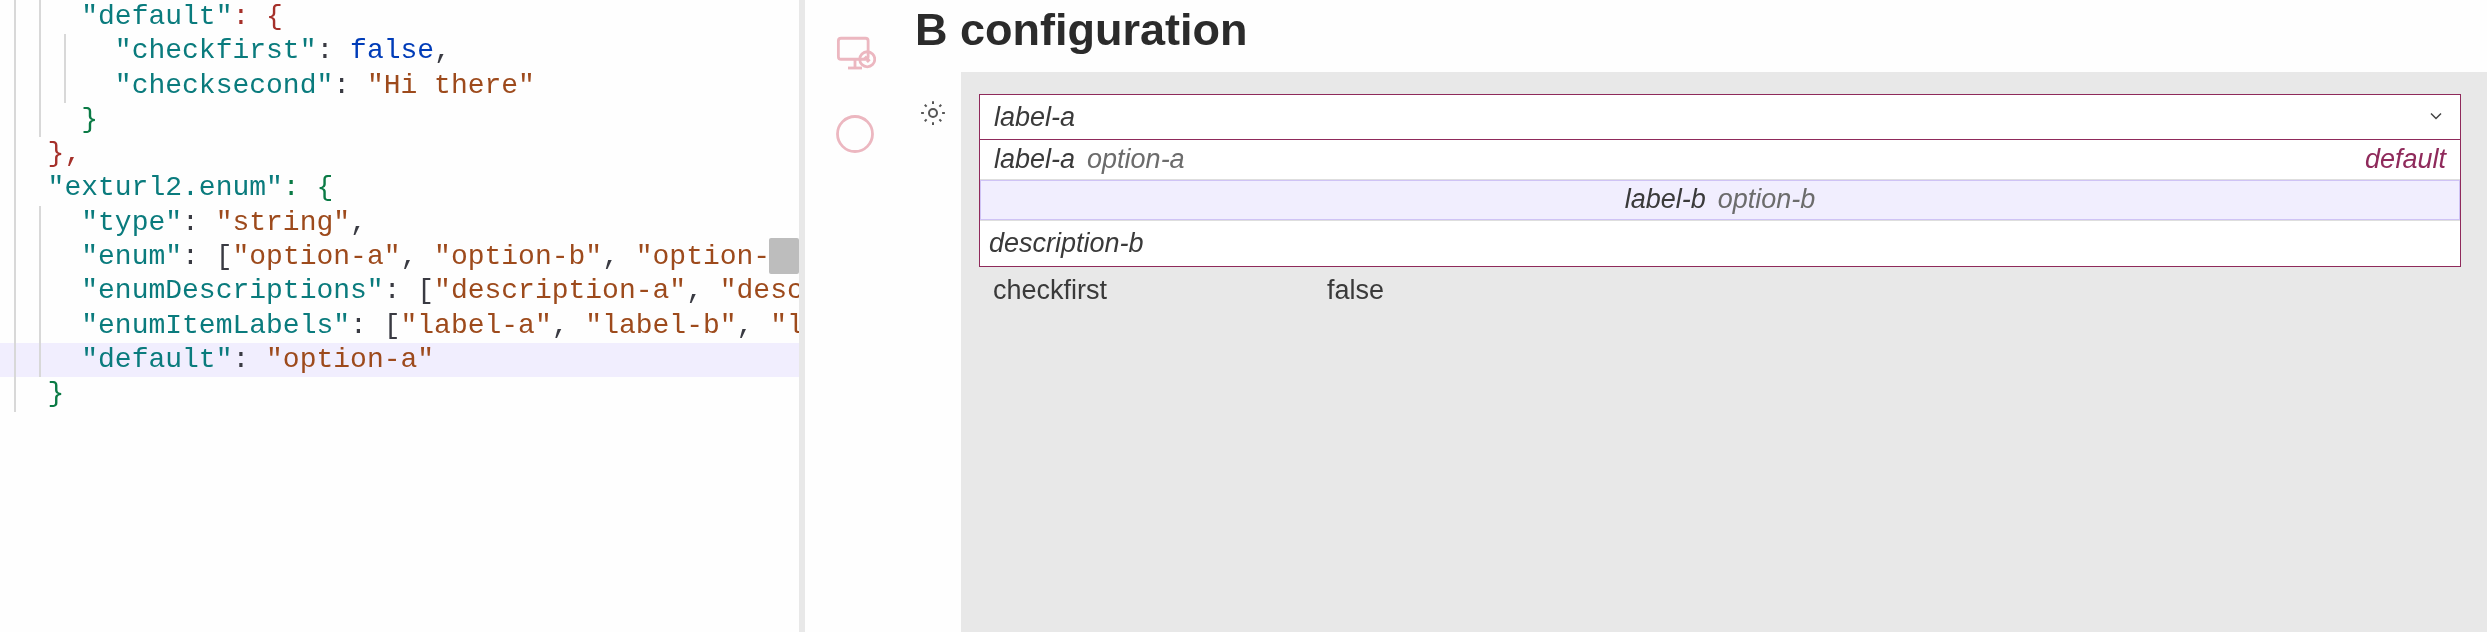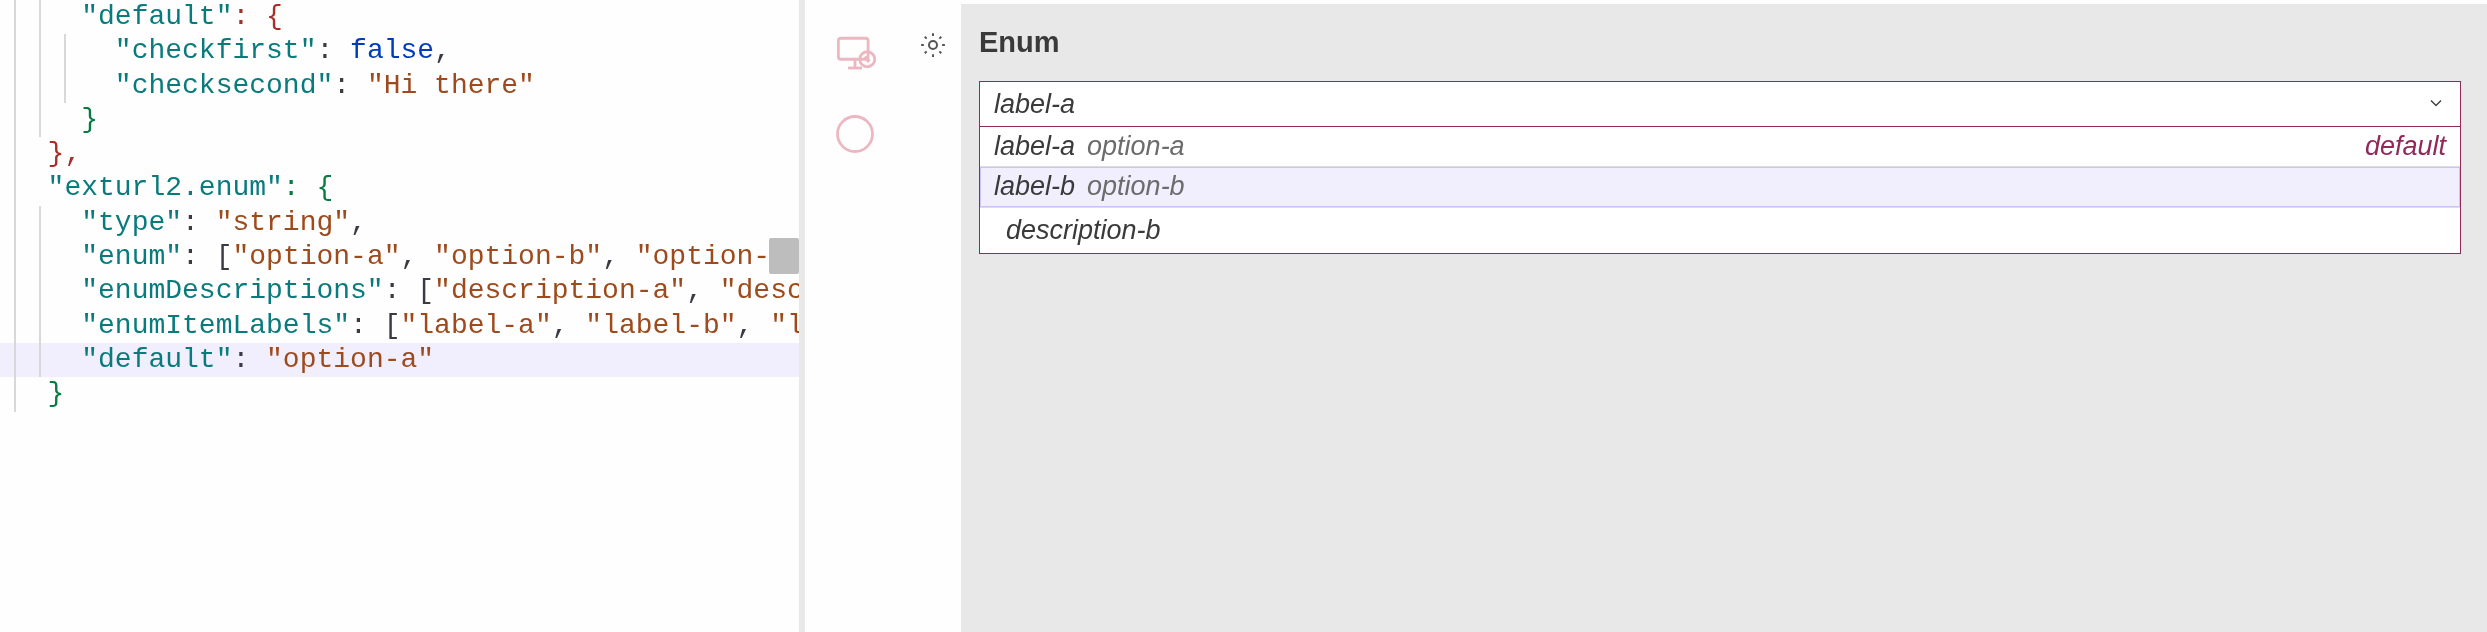--- a/index.html
+++ b/index.html
@@ -52,22 +52,22 @@
   .settings-main{flex:1;background:var(--settings);padding:22px 26px 20px 18px;box-sizing:border-box;position:relative;}
   .setting-label{font-size:29px;font-weight:600;color:var(--settings-fg);margin-bottom:22px;}
   .dd-wrap{position:relative;width:100%;font-style:italic;}
   .dd-btn{height:46px;border:1.7px solid var(--dd-border);background:#fff;display:flex;align-items:center;justify-content:space-between;padding:0 14px;box-sizing:border-box;font-size:27px;color:var(--dd-txt);}
   .dd-list{border:1.6px solid var(--dd-border);border-top:none;background:#fff;font-size:27px;}
   .dd-opt{display:flex;align-items:center;gap:12px;padding:4px 14px;height:40px;border-bottom:1px solid var(--line-border);box-sizing:border-box;}
   .dd-opt:last-of-type{border-bottom:none;}
   .dd-opt .lab{color:var(--dd-txt);}
   .dd-opt .val{color:var(--dd-muted);}
   .dd-opt .def{margin-left:auto;color:var(--dd-accent);}
-  .dd-opt.sel{background:var(--dd-sel);outline:1.6px solid var(--dd-sel-border);outline-offset:-1px;}
-  .dd-desc{padding:10px 26px;height:46px;border-top:1px solid var(--line-border);color:var(--dd-txt);font-size:27px;box-sizing:border-box;display:flex;align-items:center;}
+  .dd-opt.sel{background:var(--dd-sel);outline:1.6px solid var(--dd-sel-border);outline-offset:-1px;justify-content:center;}
+  .dd-desc{padding:10px 9px;height:46px;border-top:1px solid var(--line-border);color:var(--dd-txt);font-size:27px;box-sizing:border-box;display:flex;align-items:center;}
   .kv-row{display:flex;gap:220px;padding:8px 14px 0 14px;font-size:27px;color:var(--dd-txt);}
 </style>
 </head>
 <body>
 
 <div class="root">
 
   <div class="editor" id="editor"><div class="line"><span class="vbar" style="left: 14px;"></span><span class="vbar" style="left: 39px;"></span><span>    </span><span class="t-key">"default"</span><span class="t-brace-r">: {</span></div><div class="line"><span class="vbar" style="left: 14px;"></span><span class="vbar" style="left: 39px;"></span><span class="vbar" style="left: 64px;"></span><span>      </span><span class="t-key">"checkfirst"</span><span class="t-punc">: </span><span class="t-bool">false</span><span class="t-punc">,</span></div><div class="line"><span class="vbar" style="left: 14px;"></span><span class="vbar" style="left: 39px;"></span><span class="vbar" style="left: 64px;"></span><span>      </span><span class="t-key">"checksecond"</span><span class="t-punc">: </span><span class="t-str">"Hi there"</span></div><div class="line"><span class="vbar" style="left: 14px;"></span><span class="vbar" style="left: 39px;"></span><span>    </span><span class="t-brace">}</span></div><div class="line"><span class="vbar" style="left: 14px;"></span><span>  </span><span class="t-brace-r">},</span></div><div class="line"><span class="vbar" style="left: 14px;"></span><span>  </span><span class="t-key">"exturl2.enum"</span><span class="t-brace">: {</span></div><div class="line"><span class="vbar" style="left: 14px;"></span><span class="vbar" style="left: 39px;"></span><span>    </span><span class="t-key">"type"</span><span class="t-punc">: </span><span class="t-str">"string"</span><span class="t-punc">,</span></div><div class="line"><span class="vbar" style="left: 14px;"></span><span class="vbar" style="left: 39px;"></span><span>    </span><span class="t-key">"enum"</span><span class="t-punc">: [</span><span class="t-str">"option-a"</span><span class="t-punc">, </span><span class="t-str">"option-b"</span><span class="t-punc">, </span><span class="t-str">"option-c"</span></div><div class="line"><span class="vbar" style="left: 14px;"></span><span class="vbar" style="left: 39px;"></span><span>    </span><span class="t-key">"enumDescriptions"</span><span class="t-punc">: [</span><span class="t-str">"description-a"</span><span class="t-punc">, </span><span class="t-str">"description-b"</span></div><div class="line"><span class="vbar" style="left: 14px;"></span><span class="vbar" style="left: 39px;"></span><span>    </span><span class="t-key">"enumItemLabels"</span><span class="t-punc">: [</span><span class="t-str">"label-a"</span><span class="t-punc">, </span><span class="t-str">"label-b"</span><span class="t-punc">, </span><span class="t-str">"label-c"</span></div><div class="line hl"><span class="vbar" style="left: 14px;"></span><span class="vbar" style="left: 39px;"></span><span>    </span><span class="t-key">"default"</span><span class="t-punc">: </span><span class="t-str">"option-a"</span></div><div class="line"><span class="vbar" style="left: 14px;"></span><span>  </span><span class="t-brace">}</span></div></div>
 
   <div class="split">
@@ -86,31 +86,31 @@
     </div>
     <div class="icon">
       <svg viewBox="0 0 24 24" stroke-width="0" fill="#ecb7c0">
         <circle cx="12" cy="12" r="10" fill="none" stroke="#ecb7c0" stroke-width="1.6"></circle>
         <path d="M12 4.5c-4.1 0-7.5 3.4-7.5 7.5 0 3.3 2.1 6.1 5.1 7.1.4.1.5-.2.5-.4v-1.5c-2.1.5-2.5-1-2.5-1-.3-.9-.8-1.1-.8-1.1-.7-.5.1-.5.1-.5.8.1 1.2.8 1.2.8.7 1.2 1.8.8 2.2.6.1-.5.3-.8.5-1-1.7-.2-3.4-.8-3.4-3.8 0-.8.3-1.5.8-2-.1-.2-.3-1 .1-2 0 0 .6-.2 2.1.8.6-.2 1.3-.3 1.9-.3s1.3.1 1.9.3c1.5-1 2.1-.8 2.1-.8.4 1 .2 1.8.1 2 .5.5.8 1.2.8 2 0 3-1.8 3.6-3.4 3.8.3.2.5.7.5 1.4v2.1c0 .2.1.5.5.4 3-1 5.1-3.8 5.1-7.1 0-4.1-3.4-7.5-7.5-7.5z"></path>
       </svg>
     </div>
   </div>
 
   <div class="panel">
+    <h1>B configuration</h1>
     <div class="settings-body">
       <div class="gear-col">
         <span>
           <svg viewBox="0 0 24 24" stroke-width="1.6">
             <circle cx="12" cy="12" r="3.2"></circle>
             <path d="M12 2.5v2.2M12 19.3v2.2M21.5 12h-2.2M4.7 12H2.5M18.6 5.4l-1.5 1.5M6.9 17.1l-1.5 1.5M18.6 18.6l-1.5-1.5M6.9 6.9L5.4 5.4"></path>
           </svg>
         </span>
       </div>
       <div class="settings-main">
-        <div class="setting-label">Enum</div>
 
         <div class="dd-wrap">
           <div class="dd-btn">
             <span>label-a</span>
             <span>
               <svg width="20" height="20" viewBox="0 0 24 24" stroke="#444" stroke-width="1.8" fill="none">
                   <path d="M6 9l6 6 6-6"></path>
                 </svg>
             </span>
           </div>
@@ -121,17 +121,21 @@
                 <span class="def">default</span>
               </div>
               <div class="dd-opt sel">
                 <span class="lab">label-b</span>
                 <span class="val">option-b</span>
               </div>
               <div class="dd-desc">description-b</div>
             </div>
         </div>
 
+        <div class="kv-row">
+          <span>checkfirst</span>
+          <span>false</span>
+        </div>
       </div>
     </div>
   </div>
 
 </div>
 
 </body></html>

